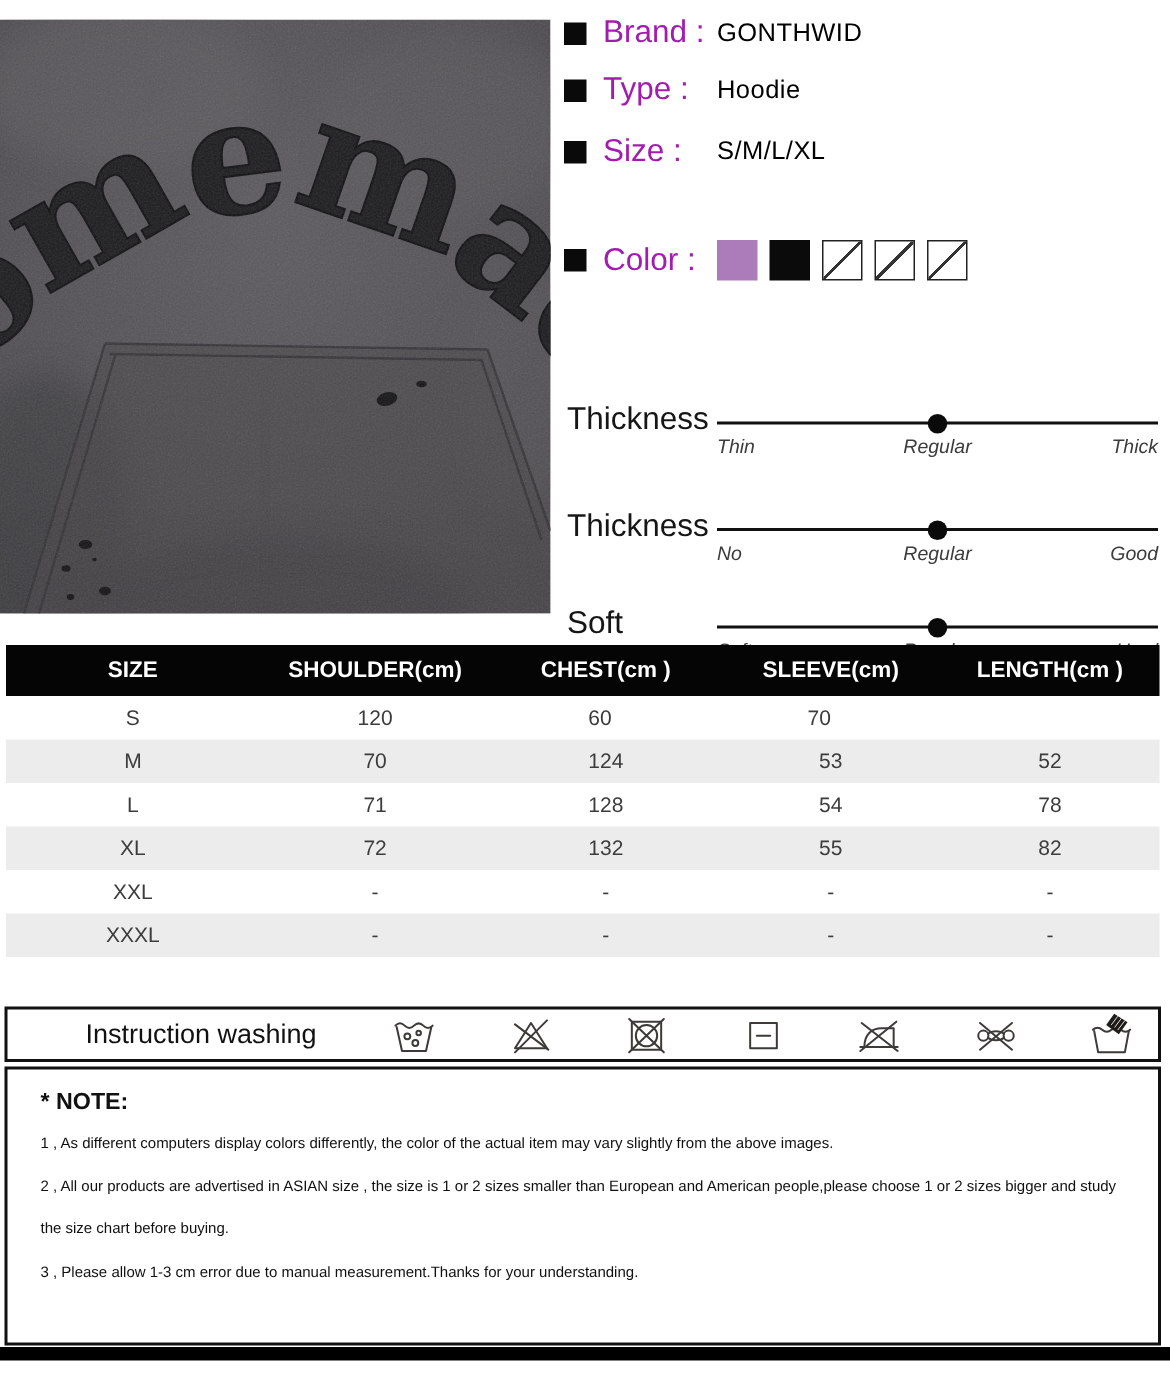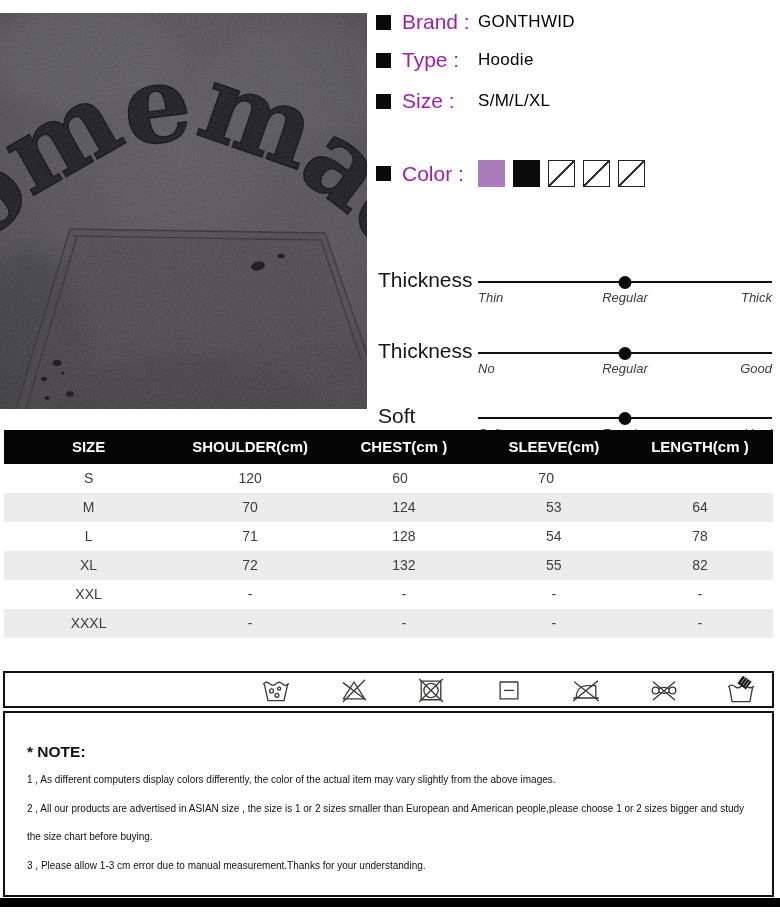--- a/index.html
+++ b/index.html
@@ -47,21 +47,21 @@
             border:2px solid #111;box-sizing:border-box;display:flex;align-items:center;}
   .wash-title{margin-left:52px;font-size:18px;color:#111;}
   .wash-icons{position:absolute;left:255px;right:15px;top:0;bottom:0;
               display:flex;align-items:center;justify-content:space-between;}
   .wicon{width:32px;height:32px;flex:none;}
   .wicon svg{display:block;width:32px;height:32px;stroke:#3d3a38;fill:none;
              stroke-width:1.5;stroke-linecap:round;stroke-linejoin:round;}
 
   
   .note-box{position:absolute;left:3px;top:711px;width:771px;height:186px;
-            border:2px solid #111;box-sizing:border-box;padding:25px 20px 0 22px;}
+            border:2px solid #111;box-sizing:border-box;padding:8px 20px 0 22px;}
   .note-title{font-size:15.5px;font-weight:bold;line-height:28px;}
   .note-line{font-size:10px;line-height:28.5px;color:#101010;margin:0;}
 
   .bottom-bar{position:absolute;left:0;top:898px;width:780px;height:9px;background:#000;}
 </style>
 </head>
 <body>
 
 <div class="page">
 
@@ -193,21 +193,21 @@
       <span class="tcell c0">S</span>
       <span class="tcell c2">120</span>
       <span class="tcell c3">60</span>
       <span class="tcell c4">70</span>
     </div>
     <div class="trow striped">
       <span class="tcell c0">M</span>
       <span class="tcell c1">70</span>
       <span class="tcell c2">124</span>
       <span class="tcell c3">53</span>
-      <span class="tcell c4">64</span>
+      <span class="tcell c4">52</span>
     </div>
     <div class="trow">
       <span class="tcell c0">L</span>
       <span class="tcell c1">71</span>
       <span class="tcell c2">128</span>
       <span class="tcell c3">54</span>
       <span class="tcell c4">78</span>
     </div>
     <div class="trow striped">
       <span class="tcell c0">XL</span>
@@ -226,20 +226,21 @@
     <div class="trow striped">
       <span class="tcell c0">XXXL</span>
       <span class="tcell c1">-</span>
       <span class="tcell c2">-</span>
       <span class="tcell c3">-</span>
       <span class="tcell c4">-</span>
     </div>
   </div>
 
   <div class="wash-box">
+    <span class="wash-title">Instruction washing</span>
     <div class="wash-icons">
       <span class="wicon">
         <svg viewBox="0 0 36 36">
           <path d="M5 12 L9 30 L27 30 L31 12"></path>
           <path d="M4 11 q3.5 -3.5 7 0 t7 0 t7 0 t7 0"></path>
           <circle cx="13" cy="19" r="2.2"></circle>
           <circle cx="19" cy="24" r="2.2"></circle>
           <circle cx="21.5" cy="16.5" r="1.7"></circle>
         </svg>
       </span>

